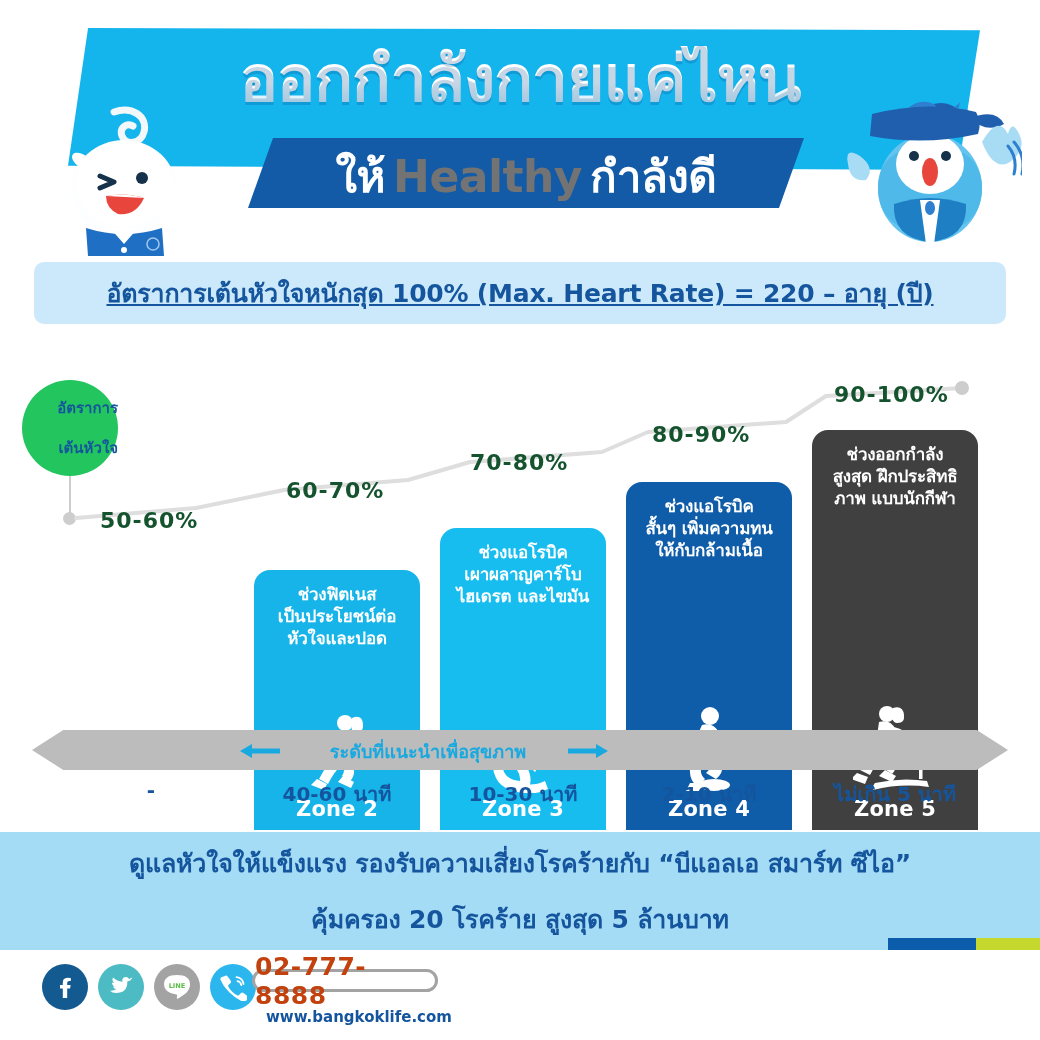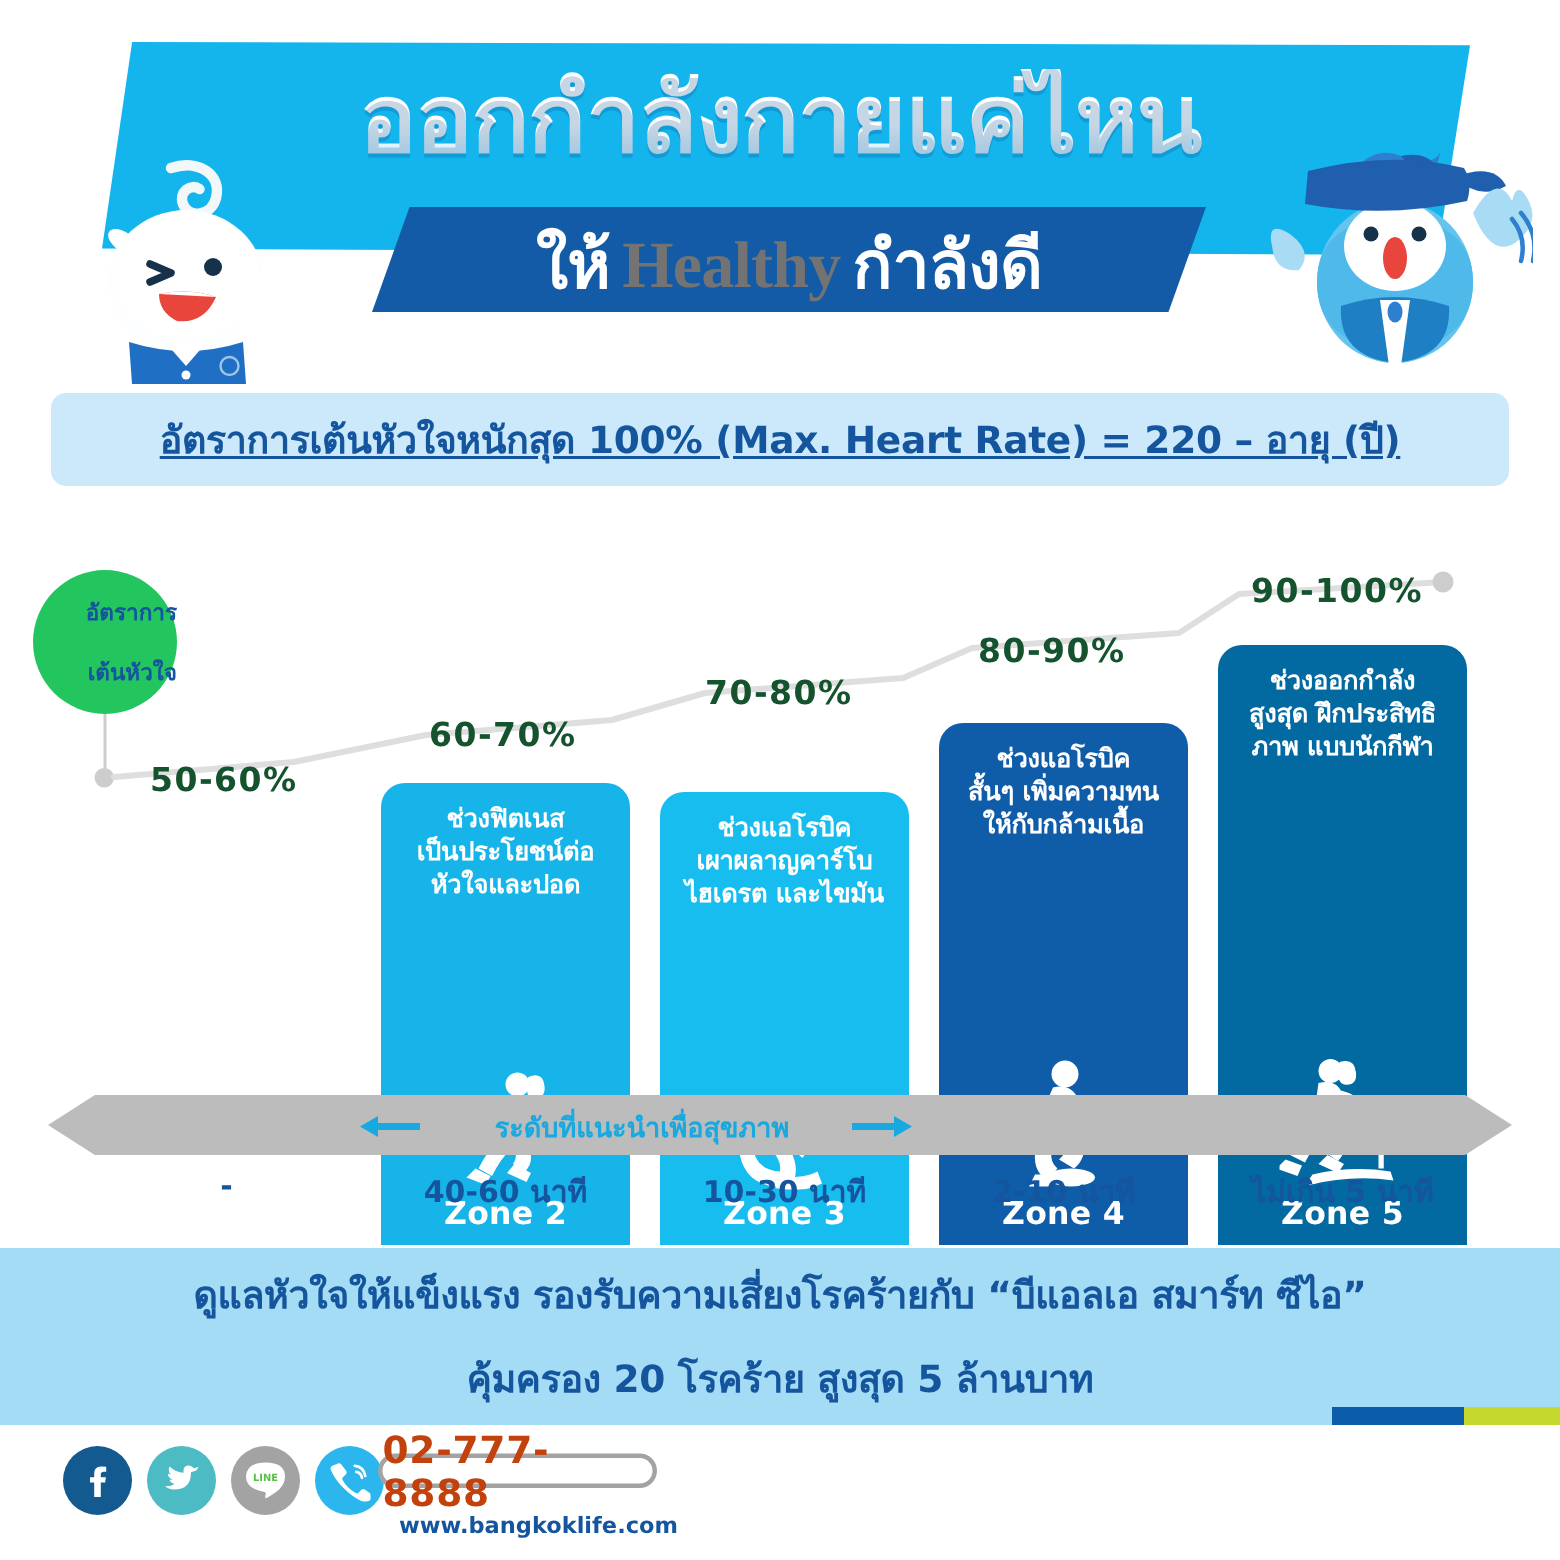--- a/index.html
+++ b/index.html
@@ -6,21 +6,21 @@
   html,body { width:1040px; height:1040px; }
   body {
     font-family:"DejaVu Sans","Liberation Sans",sans-serif;
     background:#ffffff;
     position:relative;
     overflow:hidden;
   }
   .stage { position:absolute; inset:0; width:1040px; height:1040px; }
 
   
-  .header-wrap { position:absolute; left:0; top:0; width:988px; height:252px; background:#ffffff;font-family:Liberation Serif, serif; }
+  .header-wrap { position:absolute; left:0; top:0; width:988px; height:252px; background:#ffffff; }
   .hdr-band {
     position:absolute; left:68px; top:28px; width:912px; height:142px;
     background:#14b4ed;
     clip-path: polygon(2.2% 0%, 100% 1.5%, 97.6% 100%, 0% 97%);
   }
   .hdr-title {
     position:absolute; left:0; top:46px; width:1040px;
     text-align:center;
     font-size:64px; font-weight:bold; line-height:1.05;
     color:#ffffff;
@@ -205,21 +205,21 @@
       <circle cx="962" cy="58" r="7" fill="#cdcdcd"></circle>
     </svg>
 
     <div class="pct" style="left:100px; top:178px;">50-60%</div>
     <div class="pct" style="left:286px; top:148px;">60-70%</div>
     <div class="pct" style="left:470px; top:120px;">70-80%</div>
     <div class="pct" style="left:652px; top:92px;">80-90%</div>
     <div class="pct" style="left:834px; top:52px;">90-100%</div>
 
 
-    <div class="bar" style="left:254px; width:166px; height:308px; background:#16b4e8;margin-top:12px;">
+    <div class="bar" style="left:254px; width:166px; height:260px; background:#16b4e8;margin-top:12px;">
       <div class="bdesc">ช่วงฟิตเนส<br>เป็นประโยชน์ต่อ<br>หัวใจและปอด</div>
       <div class="bicon">
         <svg width="66" height="82" viewBox="0 0 66 82">
           <circle cx="41" cy="12" r="8" fill="#ffffff"></circle>
           <path d="M48 7 q10 -4 11 6 q1 9 -8 8 q-5 -1 -3 -8 Z" fill="#ffffff"></path>
           <path d="M33 20 q10 -3 15 6 q4 9 0 18 q-4 8 -13 5 q-8 -4 -6 -15 Z" fill="#ffffff"></path>
           <path d="M30 25 q-12 2 -17 12 l7 5 q5 -8 12 -8 Z" fill="#ffffff"></path>
           <ellipse cx="13" cy="39" rx="7" ry="6" fill="#ffffff"></ellipse>
           <path d="M46 26 q12 4 14 14 l-8 3 q-3 -7 -9 -9 Z" fill="#ffffff"></path>
           <path d="M33 46 q10 -3 15 6 q5 11 -2 18 l-8 -5 q4 -6 0 -11 Z" fill="#ffffff"></path>
@@ -256,21 +256,21 @@
           <ellipse cx="47" cy="44" rx="6" ry="5" fill="#ffffff"></ellipse>
           <path d="M30 44 q13 -2 16 10 q3 13 -6 20 l-10 -6 q6 -5 3 -12 q-2 -5 -7 -4 Z" fill="#ffffff"></path>
           <path d="M25 46 q-10 6 -11 18 q-1 12 8 18 l7 -8 q-5 -4 -4 -11 q1 -6 7 -9 Z" fill="#ffffff"></path>
           <ellipse cx="38" cy="80" rx="16" ry="6" fill="#ffffff"></ellipse>
           <path d="M14 78 l12 0 l0 8 l-16 0 Z" fill="#ffffff"></path>
         </svg>
       </div>
       <div class="bzone">Zone 4</div>
     </div>
 
-    <div class="bar" style="left:812px; width:166px; height:400px; background:#0369a1;">
+    <div class="bar" style="left:812px; width:166px; height:400px; background:#404040;">
       <div class="bdesc">ช่วงออกกำลัง<br>สูงสุด ฝึกประสิทธิ<br>ภาพ แบบนักกีฬา</div>
       <div class="bicon">
         <svg width="84" height="90" viewBox="0 0 84 90">
           <circle cx="34" cy="11" r="8" fill="#ffffff"></circle>
           <path d="M40 5 q10 -3 11 7 q1 9 -8 8 q-5 -2 -3 -8 Z" fill="#ffffff"></path>
           <path d="M26 19 q12 -3 16 7 q4 10 0 19 q-5 8 -13 4 q-8 -5 -5 -16 Z" fill="#ffffff"></path>
           <path d="M41 24 q12 3 16 10 l-8 5 q-4 -5 -10 -7 Z" fill="#ffffff"></path>
           <path d="M26 45 q12 -3 16 7 q4 12 -3 19 l-9 -6 q4 -6 1 -11 Z" fill="#ffffff"></path>
           <path d="M22 47 q-10 8 -15 20 l10 5 q6 -12 12 -17 Z" fill="#ffffff"></path>
           <path d="M4 70 l11 4 l-3 7 l-14 -5 Z" fill="#ffffff"></path>

